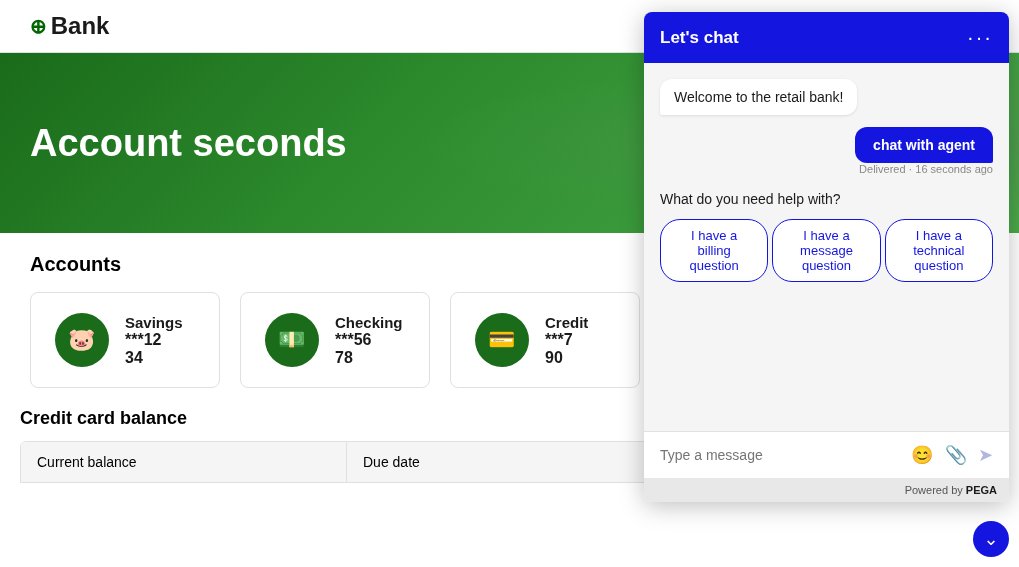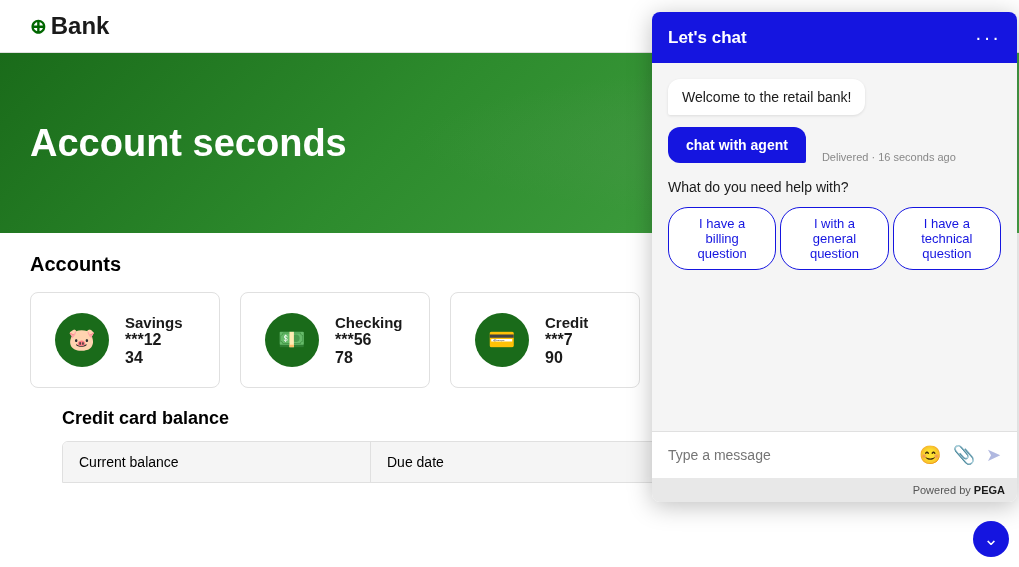--- a/index.html
+++ b/index.html
@@ -133,22 +133,21 @@
       color: #1a1a1a;
     }
     .account-number2 {
       font-size: 16px;
       font-weight: bold;
       color: #1a1a1a;
     }
 
     
     .credit-section {
-      padding: 0 32px;
-      margin-left: 30px;
+      padding: 0 20px;
     }
     .credit-title {
       font-size: 18px;
       font-weight: bold;
       margin-bottom: 12px;
     }
     .credit-table-header {
       display: flex;
       gap: 0;
       border: 1px solid #e0e0e0;
@@ -164,21 +163,21 @@
       border-right: 1px solid #e0e0e0;
     }
     .credit-table-col:last-child {
       border-right: none;
     }
 
     
     .chat-widget {
       position: absolute;
       top: 12px;
-      right: 2px;
+      right: 10px;
       width: 365px;
       height: 490px;
       background: #fff;
       border-radius: 8px;
       box-shadow: 0 4px 24px rgba(0,0,0,0.25);
       display: flex;
       flex-direction: column;
       overflow: hidden;
       z-index: 100;
     }
@@ -219,23 +218,23 @@
       font-size: 14px;
       color: #1a1a1a;
       max-width: 80%;
       align-self: flex-start;
       box-shadow: 0 1px 3px rgba(0,0,0,0.1);
       text-align: right;
     }
 
     .msg-bubble-right-wrap {
       display: flex;
-      flex-direction: row;
+      flex-direction: column;
       align-items: flex-end;
-      gap: 16px;
+      gap: 0;
     }
     .msg-bubble-right {
       background: #1515e0;
       color: #fff;
       border-radius: 12px 12px 2px 12px;
       padding: 10px 18px;
       font-size: 14px;
       font-weight: bold;
       max-width: 80%;
     }
@@ -405,21 +404,21 @@
 
     <div class="msg-bubble-right-wrap">
       <div class="msg-bubble-right">chat with agent</div>
       <span class="msg-delivered">Delivered · 16 seconds ago</span>
     </div>
 
     <div class="msg-question">What do you need help with?</div>
 
     <div class="quick-replies">
       <button class="quick-reply-btn">I have a billing question</button>
-      <button class="quick-reply-btn">I with a general question</button>
+      <button class="quick-reply-btn">I have a message question</button>
       <button class="quick-reply-btn">I have a technical question</button>
     </div>
 
   </div>
 
   <div class="chat-input-area">
     <div class="chat-input-row">
       <input class="chat-input" type="text" placeholder="Type a message" style="">
       <button class="chat-icon-btn">😊</button>
       <button class="chat-icon-btn">📎</button>

